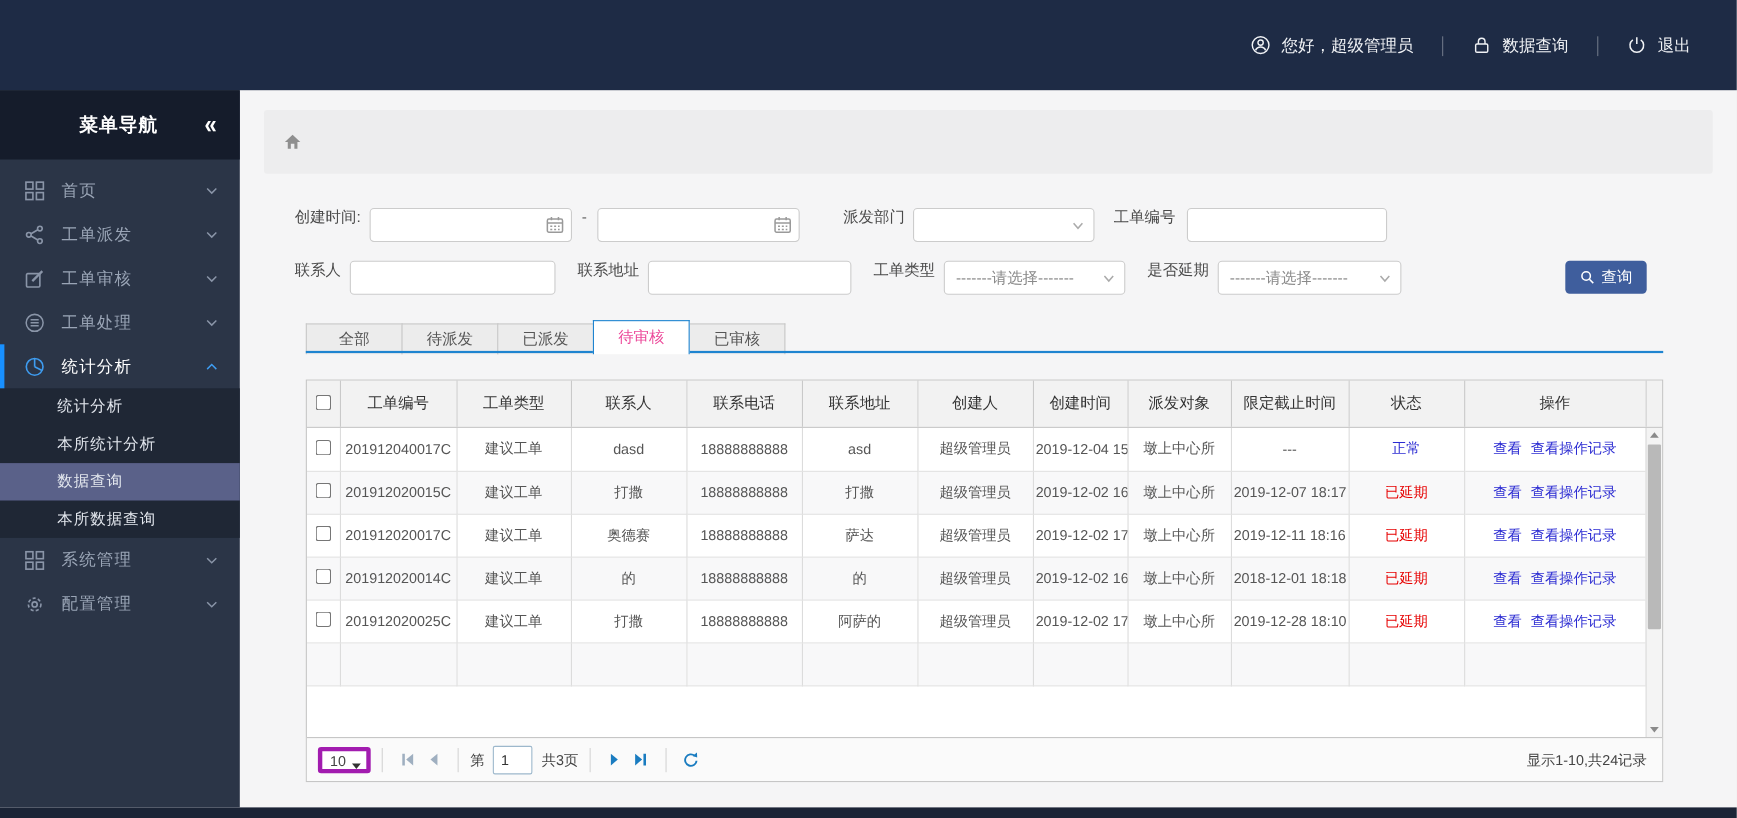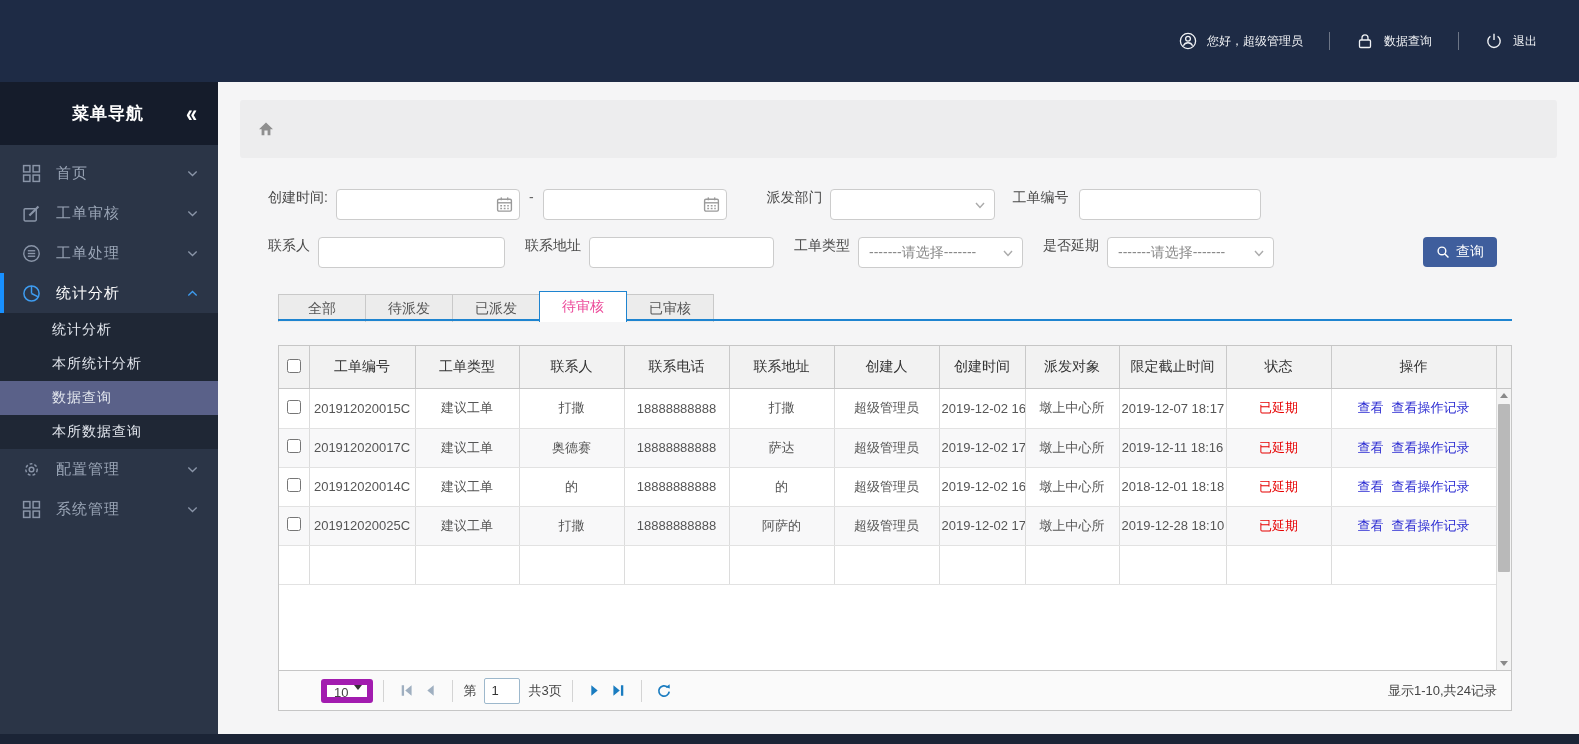--- a/index.html
+++ b/index.html
@@ -3,21 +3,21 @@
 <meta charset="utf-8">
 <style>
   * { margin:0; padding:0; box-sizing:border-box; }
   html,body { background:#e8e8ea; }
   body { font-family:"Liberation Sans","DejaVu Sans",sans-serif; }
   .page { width:1579px; height:744px; position:relative; overflow:hidden; background:#f5f5f6; }
 
   
   .topbar { height:82px; background:#1e2b45; display:flex; align-items:center; padding:0 42px 0 40px; }
   .app-title { color:#fff; font-size:27px; font-weight:bold; letter-spacing:2px; }
-  .userbar { margin-left:auto; display:flex; align-items:flex-end; color:#f0f2f5; font-size:12px; }
+  .userbar { margin-left:auto; display:flex; align-items:flex-end; color:#f0f2f5; font-size:15px; }
   .userbar .ub-item { display:flex; align-items:center; gap:10px; cursor:pointer; }
   .userbar .ub-sep { width:1px; height:18px; background:rgba(255,255,255,.35); margin:0 26px; }
   .icon16 { width:18px; height:18px; display:inline-block; }
   .icon16 svg, .nicon svg, .nchev svg { display:block; }
 
   
   .bodyrow { display:flex; height:652px; }
   .footer-strip { height:10px; background:#1b2436; }
 
   
@@ -82,21 +82,21 @@
   .vscroll { position:absolute; top:0; right:0; bottom:0; width:15px; background:#f4f4f4; border-left:1px solid #ddd; }
   .vs-arrow { position:absolute; left:0; width:14px; height:13px; display:flex; align-items:center; justify-content:center; cursor:pointer; }
   .vs-up { top:0; } .vs-down { bottom:0; }
   .vs-arrow .tri { width:0; height:0; border-left:4px solid transparent; border-right:4px solid transparent; }
   .vs-up .tri { border-bottom:5px solid #8a8a8a; }
   .vs-down .tri { border-top:5px solid #8a8a8a; }
   .vs-thumb { position:absolute; left:1px; top:15px; width:12px; height:168px; background:#b9b9b9; border-radius:1px; cursor:grab; }
 
   
   .pager { height:40px; border-top:1px solid #c6c6c6; background:#fafafa; display:flex; align-items:center; padding:0 10px; font-size:13px; color:#444; }
-  .psel { height:24px; min-width:44px; background:#fff; border:6px solid #a21caf; border-radius:3px; display:flex; align-items:flex-start; padding:0 5px 0 7px; gap:6px; cursor:pointer;margin-left:32px; }
+  .psel { height:24px; min-width:44px; background:#fff; border:4px solid #a21caf; border-radius:3px; display:flex; align-items:flex-end; padding:0 5px 0 7px; gap:6px; cursor:pointer; }
   .psel .psel-arrow { width:0; height:0; border-left:4px solid transparent; border-right:4px solid transparent; border-top:5px solid #333; }
   .pg-sep { width:1px; height:22px; background:#d4d4d4; margin:0 10px; }
   .pg-btn { width:24px; height:24px; display:flex; align-items:center; justify-content:center; cursor:pointer; }
   .pg-btn.disabled { color:#9fafc0; cursor:default; }
   .pg-btn.enabled { color:#1a7cc0; }
   .page-input { width:36px; height:26px; border:1px solid #9db8cc; border-radius:2px; text-align:left; padding-left:6px; font-size:13px; color:#333; margin:0 8px; font-family:inherit; }
   .pg-text { white-space:nowrap; }
   .record-info { margin-left:auto; color:#444; font-size:13px; padding-right:4px; }
 </style>
 </head>
@@ -159,20 +159,37 @@
             <span class="nlabel">首页</span>
             <span class="nchev">
               <svg viewBox="0 0 18 18" width="15" height="15" fill="none" stroke="currentColor" stroke-width="1.6">
                 <polyline points="4,6.5 9,11.5 14,6.5"></polyline>
               </svg>
             </span>
           </div>
           <div class="nav-item">
             <span class="nicon">
               <svg viewBox="0 0 18 18" width="19" height="19" fill="none" stroke="currentColor" stroke-width="1.4">
+                <circle cx="13.5" cy="3.6" r="2"></circle>
+                <circle cx="4" cy="9" r="2"></circle>
+                <circle cx="13.5" cy="14.4" r="2"></circle>
+                <line x1="5.9" y1="8" x2="11.7" y2="4.6"></line>
+                <line x1="5.9" y1="10" x2="11.7" y2="13.4"></line>
+              </svg>
+            </span>
+            <span class="nlabel">工单派发</span>
+            <span class="nchev">
+              <svg viewBox="0 0 18 18" width="15" height="15" fill="none" stroke="currentColor" stroke-width="1.6">
+                <polyline points="4,6.5 9,11.5 14,6.5"></polyline>
+              </svg>
+            </span>
+          </div>
+          <div class="nav-item">
+            <span class="nicon">
+              <svg viewBox="0 0 18 18" width="19" height="19" fill="none" stroke="currentColor" stroke-width="1.4">
                 <rect x="2" y="4.5" width="11.5" height="11.5" rx="1"></rect>
                 <line x1="7" y1="11" x2="15.6" y2="2.4" stroke-width="2"></line>
               </svg>
             </span>
             <span class="nlabel">工单审核</span>
             <span class="nchev">
               <svg viewBox="0 0 18 18" width="15" height="15" fill="none" stroke="currentColor" stroke-width="1.6">
                 <polyline points="4,6.5 9,11.5 14,6.5"></polyline>
               </svg>
             </span>
@@ -210,41 +227,41 @@
           </div>
           <div class="submenu">
             <div class="sub-item">统计分析</div>
             <div class="sub-item">本所统计分析</div>
             <div class="sub-item selected">数据查询</div>
             <div class="sub-item">本所数据查询</div>
           </div>
           <div class="nav-item">
             <span class="nicon">
               <svg viewBox="0 0 18 18" width="19" height="19" fill="none" stroke="currentColor" stroke-width="1.4">
-                <circle cx="9" cy="9" r="5.4" stroke-dasharray="2.7 1.9"></circle>
-                <circle cx="9" cy="9" r="2.2"></circle>
-              </svg>
-            </span>
-            <span class="nlabel">配置管理</span>
-            <span class="nchev">
-              <svg viewBox="0 0 18 18" width="15" height="15" fill="none" stroke="currentColor" stroke-width="1.6">
-                <polyline points="4,6.5 9,11.5 14,6.5"></polyline>
-              </svg>
-            </span>
-          </div>
-          <div class="nav-item">
-            <span class="nicon">
-              <svg viewBox="0 0 18 18" width="19" height="19" fill="none" stroke="currentColor" stroke-width="1.4">
                 <rect x="1.5" y="1.5" width="6" height="6"></rect>
                 <rect x="10.5" y="1.5" width="6" height="6"></rect>
                 <rect x="1.5" y="10.5" width="6" height="6"></rect>
                 <rect x="10.5" y="10.5" width="6" height="6"></rect>
               </svg>
             </span>
             <span class="nlabel">系统管理</span>
+            <span class="nchev">
+              <svg viewBox="0 0 18 18" width="15" height="15" fill="none" stroke="currentColor" stroke-width="1.6">
+                <polyline points="4,6.5 9,11.5 14,6.5"></polyline>
+              </svg>
+            </span>
+          </div>
+          <div class="nav-item">
+            <span class="nicon">
+              <svg viewBox="0 0 18 18" width="19" height="19" fill="none" stroke="currentColor" stroke-width="1.4">
+                <circle cx="9" cy="9" r="5.4" stroke-dasharray="2.7 1.9"></circle>
+                <circle cx="9" cy="9" r="2.2"></circle>
+              </svg>
+            </span>
+            <span class="nlabel">配置管理</span>
             <span class="nchev">
               <svg viewBox="0 0 18 18" width="15" height="15" fill="none" stroke="currentColor" stroke-width="1.6">
                 <polyline points="4,6.5 9,11.5 14,6.5"></polyline>
               </svg>
             </span>
           </div>
         </nav>
     </aside>
 
     <main class="main">
@@ -379,20 +396,34 @@
               <col style="width:105px">
                 <col style="width:105px">
                 <col style="width:105px">
                 <col style="width:86px">
               <col style="width:94px">
                 <col style="width:107px">
                 <col style="width:105px">
                 <col style="width:165px">
             </colgroup>
             <tbody>
+                <tr>
+                  <td><input type="checkbox" style=""></td>
+                  <td>201912040017C</td>
+                  <td>建议工单</td>
+                  <td>dasd</td>
+                  <td>18888888888</td>
+                  <td>asd</td>
+                  <td>超级管理员</td>
+                  <td>2019-12-04 15</td>
+                  <td>墩上中心所</td>
+                  <td>---</td>
+                  <td><span class="status-normal">正常</span></td>
+                  <td><a class="action-link">查看</a><a class="action-link">查看操作记录</a></td>
+                </tr>
                 <tr>
                   <td><input type="checkbox" style=""></td>
                   <td>201912020015C</td>
                   <td>建议工单</td>
                   <td>打撒</td>
                   <td>18888888888</td>
                   <td>打撒</td>
                   <td>超级管理员</td>
                   <td>2019-12-02 16</td>
                   <td>墩上中心所</td>

